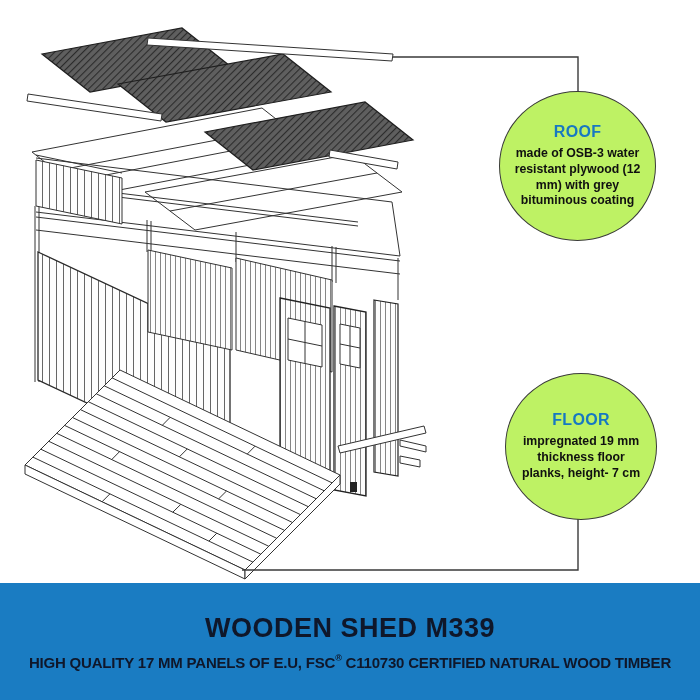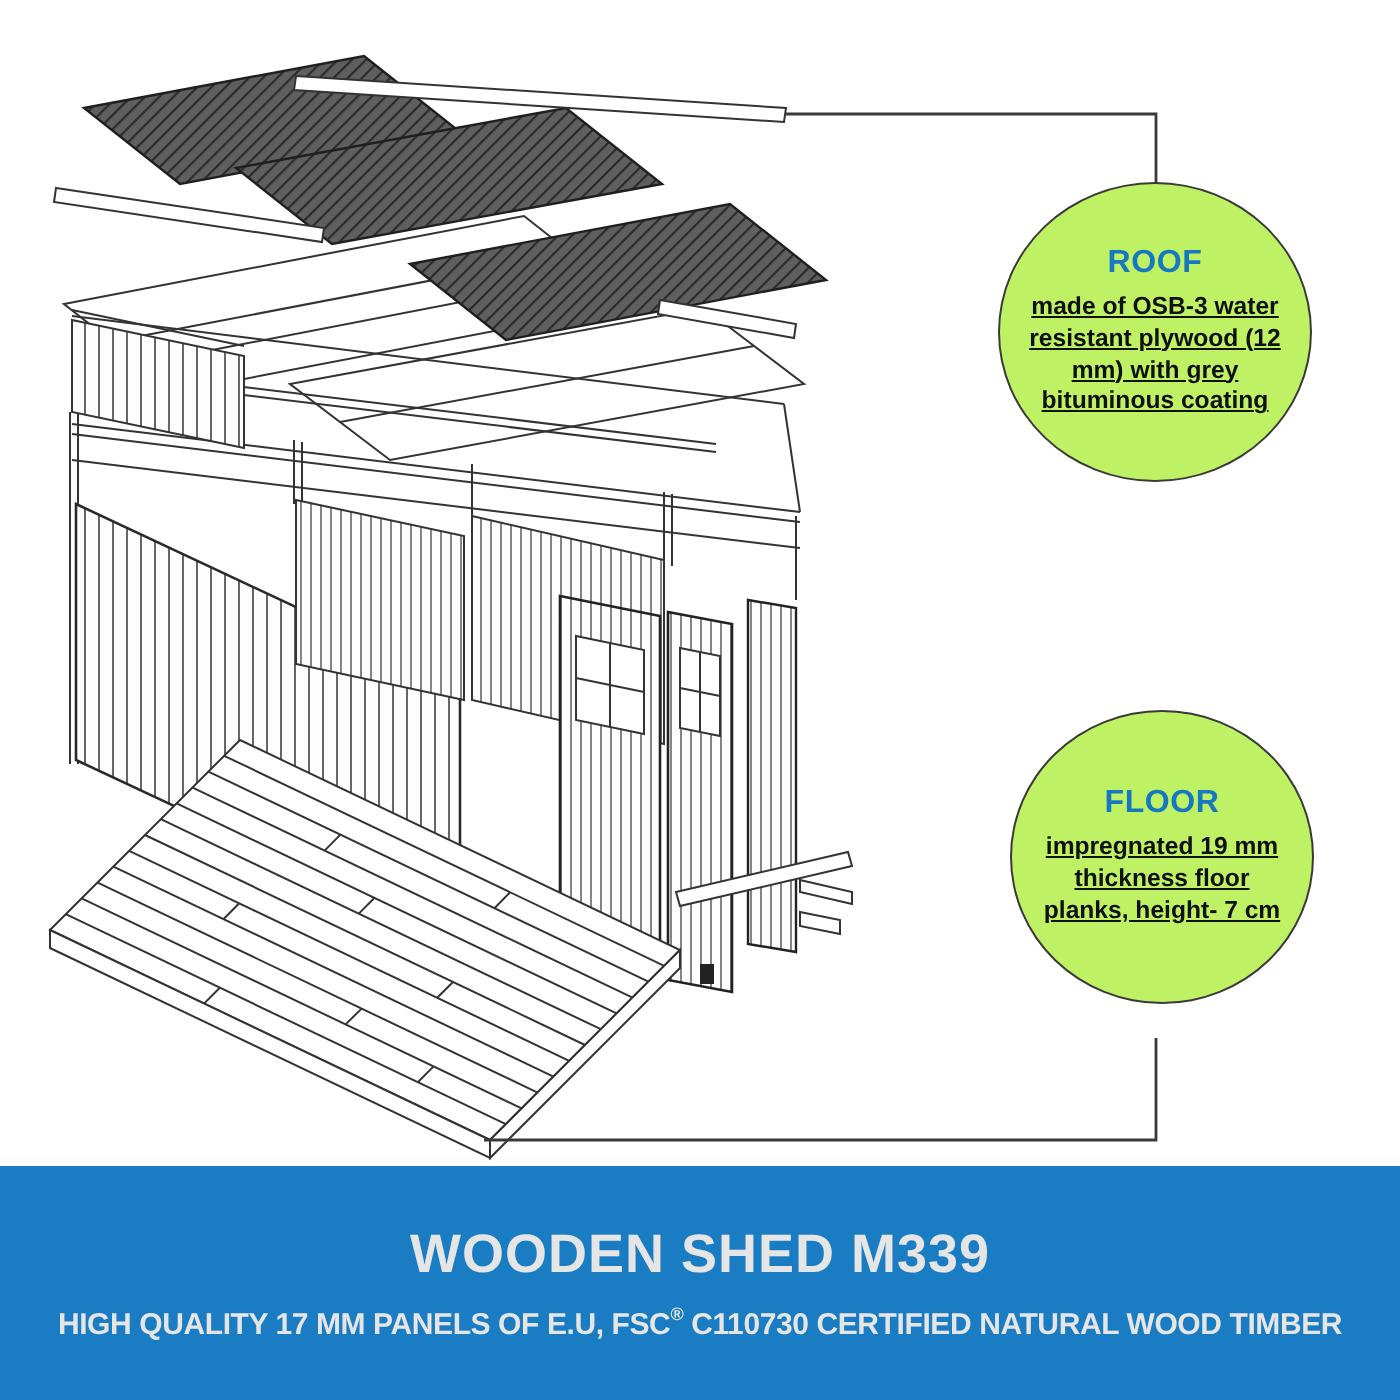--- a/index.html
+++ b/index.html
@@ -3,25 +3,25 @@
 <meta charset="utf-8">
 <style>
   html,body{margin:0;padding:0;background:#fff;}
   .canvas{position:relative;width:700px;height:700px;background:#ffffff;overflow:hidden;
           font-family:"Liberation Sans",sans-serif;}
   .drawing{position:absolute;left:0;top:0;}
   .callout{position:absolute;border:1.6px solid #3a3a3a;border-radius:50%;background:#bef264;
            display:flex;flex-direction:column;align-items:center;justify-content:center;
            text-align:center;box-sizing:border-box;padding:10px 12px;}
   .callout .title{color:var(--accent,#1778c2);font-weight:700;font-size:16px;margin-bottom:5px;letter-spacing:.3px;}
-  .callout .body{font-weight:700;font-size:12.3px;line-height:1.3;color:#101010;text-decoration:underline;}
+  .callout .body{font-weight:700;font-size:12.3px;line-height:1.3;color:#101010;}
   #roof-callout{left:499px;top:91px;width:157px;height:150px;}
-  #floor-callout{left:505px;top:355px;width:152px;height:147px;}
+  #floor-callout{left:505px;top:373px;width:152px;height:147px;}
   .banner{position:absolute;left:0;top:583px;width:700px;height:117px;background:var(--banner,#1a7cc2);
-          color:#e5e5e5;display:flex;flex-direction:column;align-items:center;justify-content:center;gap:10px;}
+          color:#0f172a;display:flex;flex-direction:column;align-items:center;justify-content:center;gap:10px;}
   .banner .title{font-size:27px;font-weight:700;letter-spacing:.5px;}
   .banner .subtitle{font-size:15px;font-weight:700;letter-spacing:-0.2px;white-space:nowrap;}
   .banner sup{font-size:9px;position:relative;top:-1px;}
 </style>
 </head>
 <body>
 
 <div class="canvas">
 
   <svg class="drawing" width="700" height="585" viewBox="0 0 700 585">

